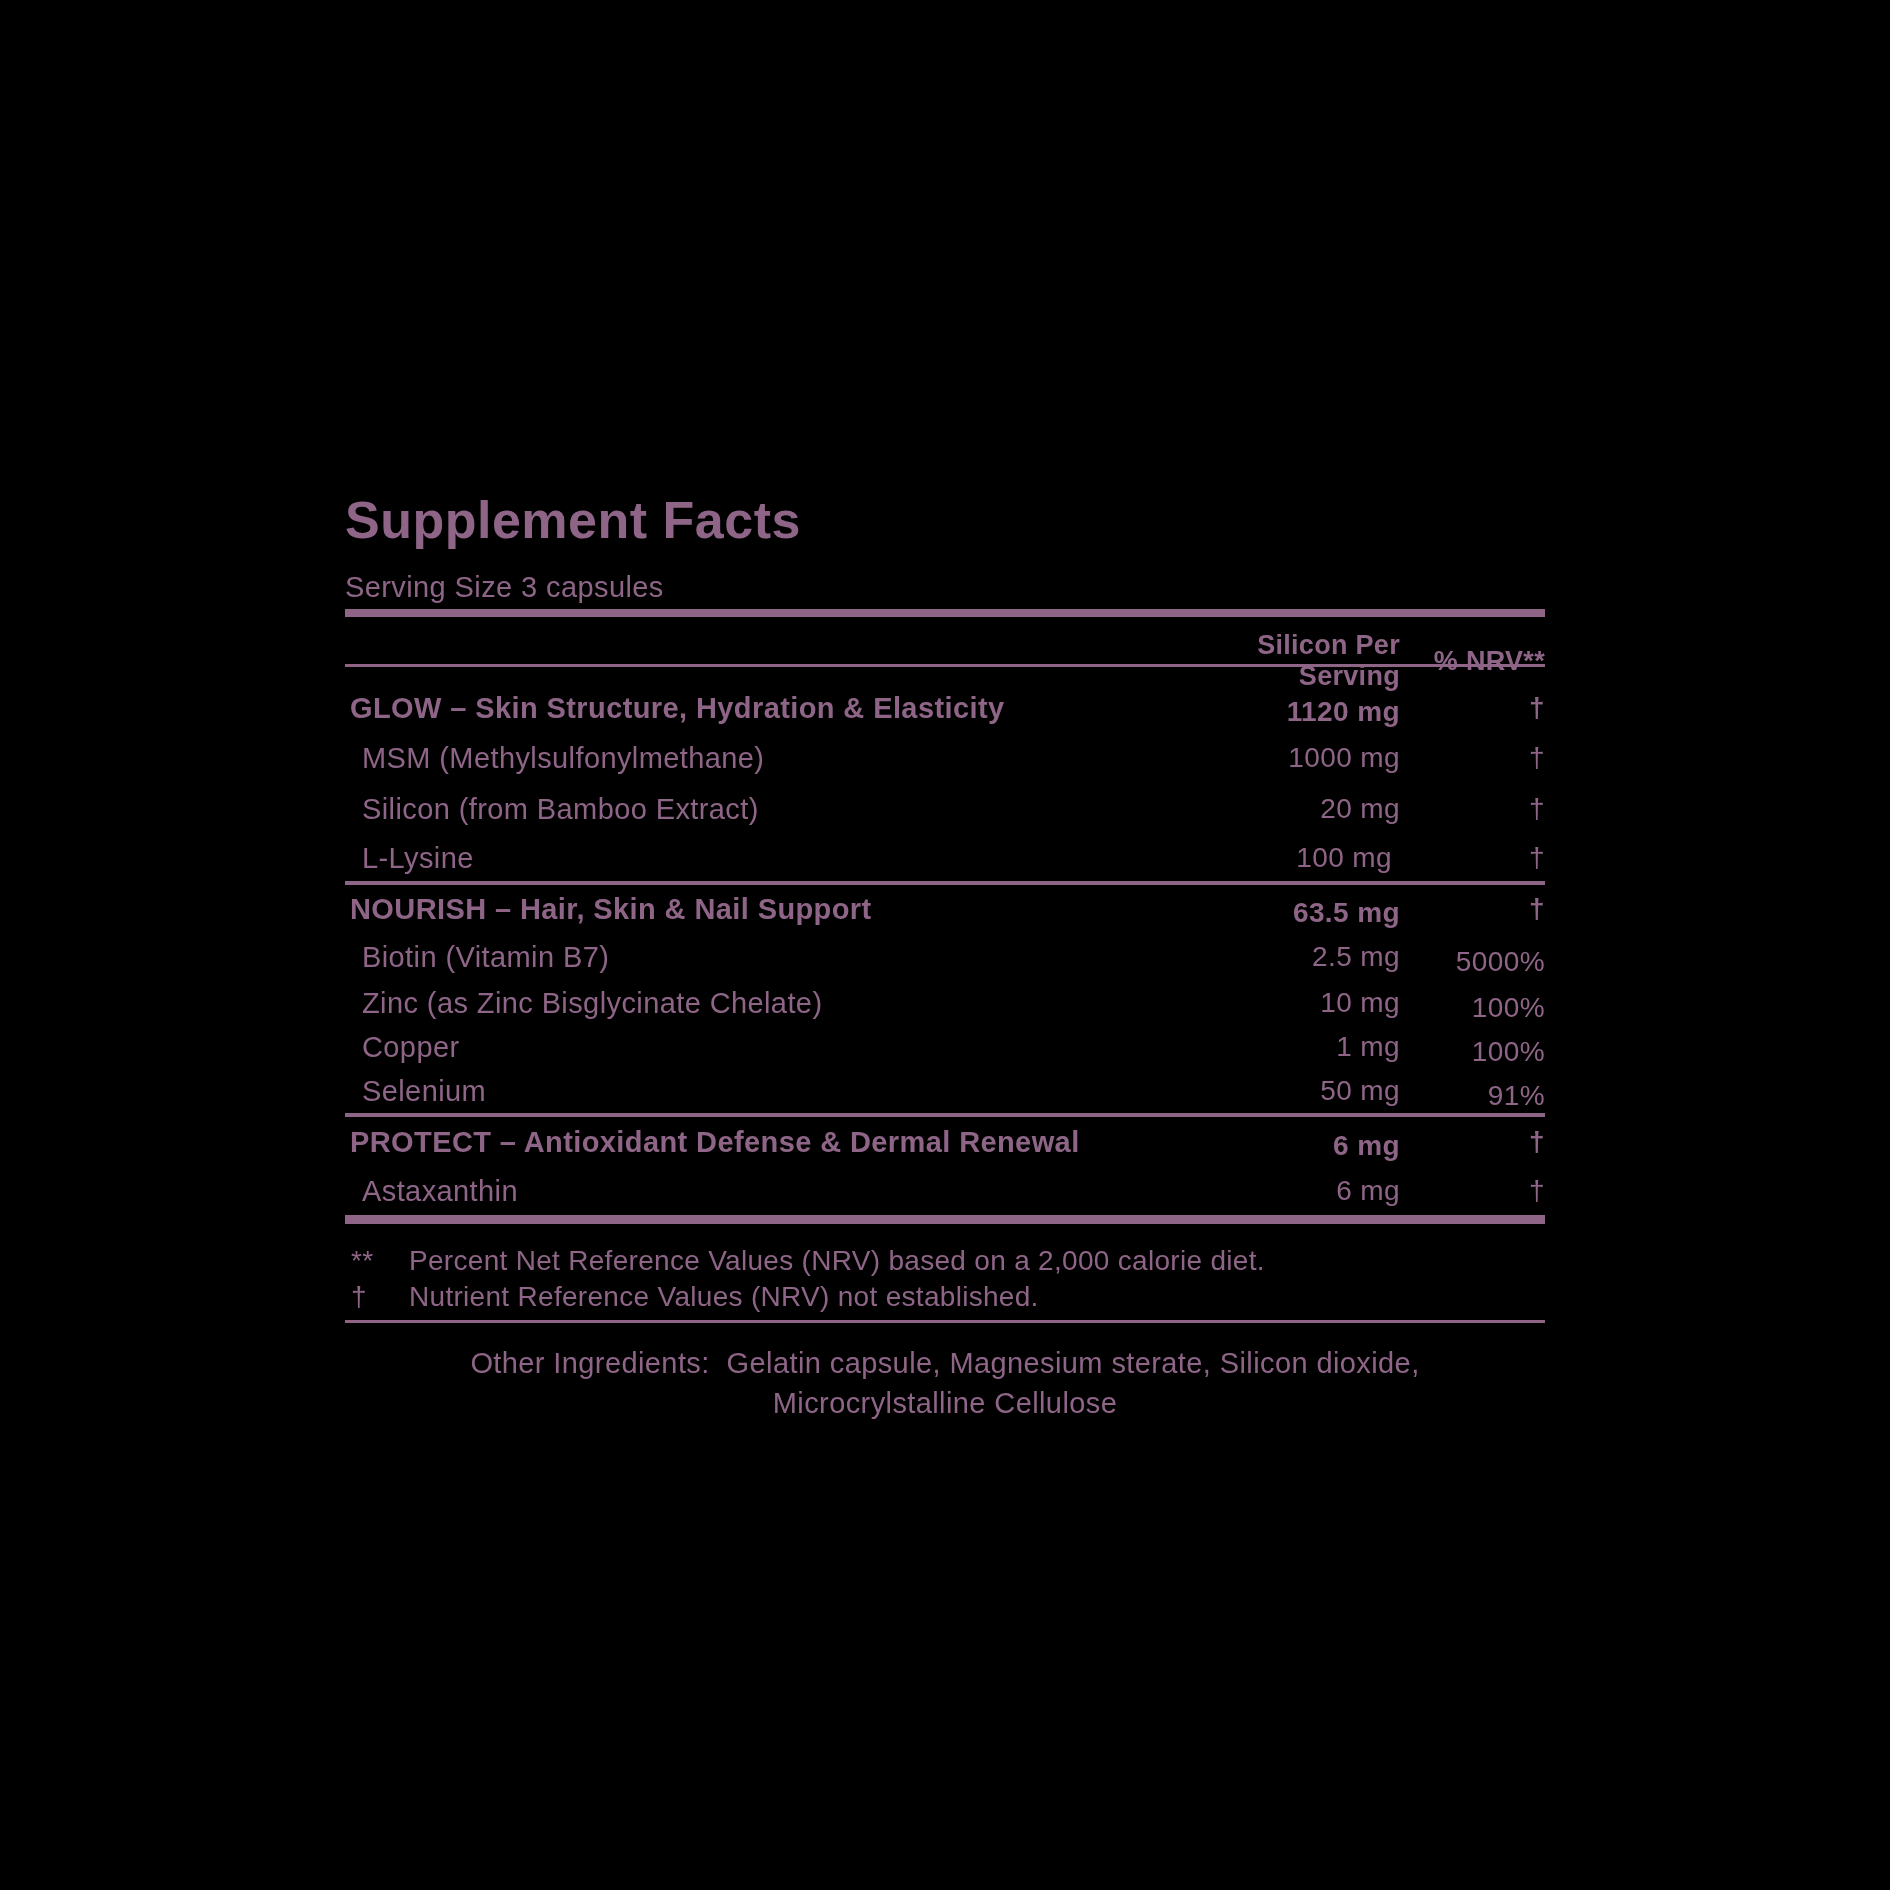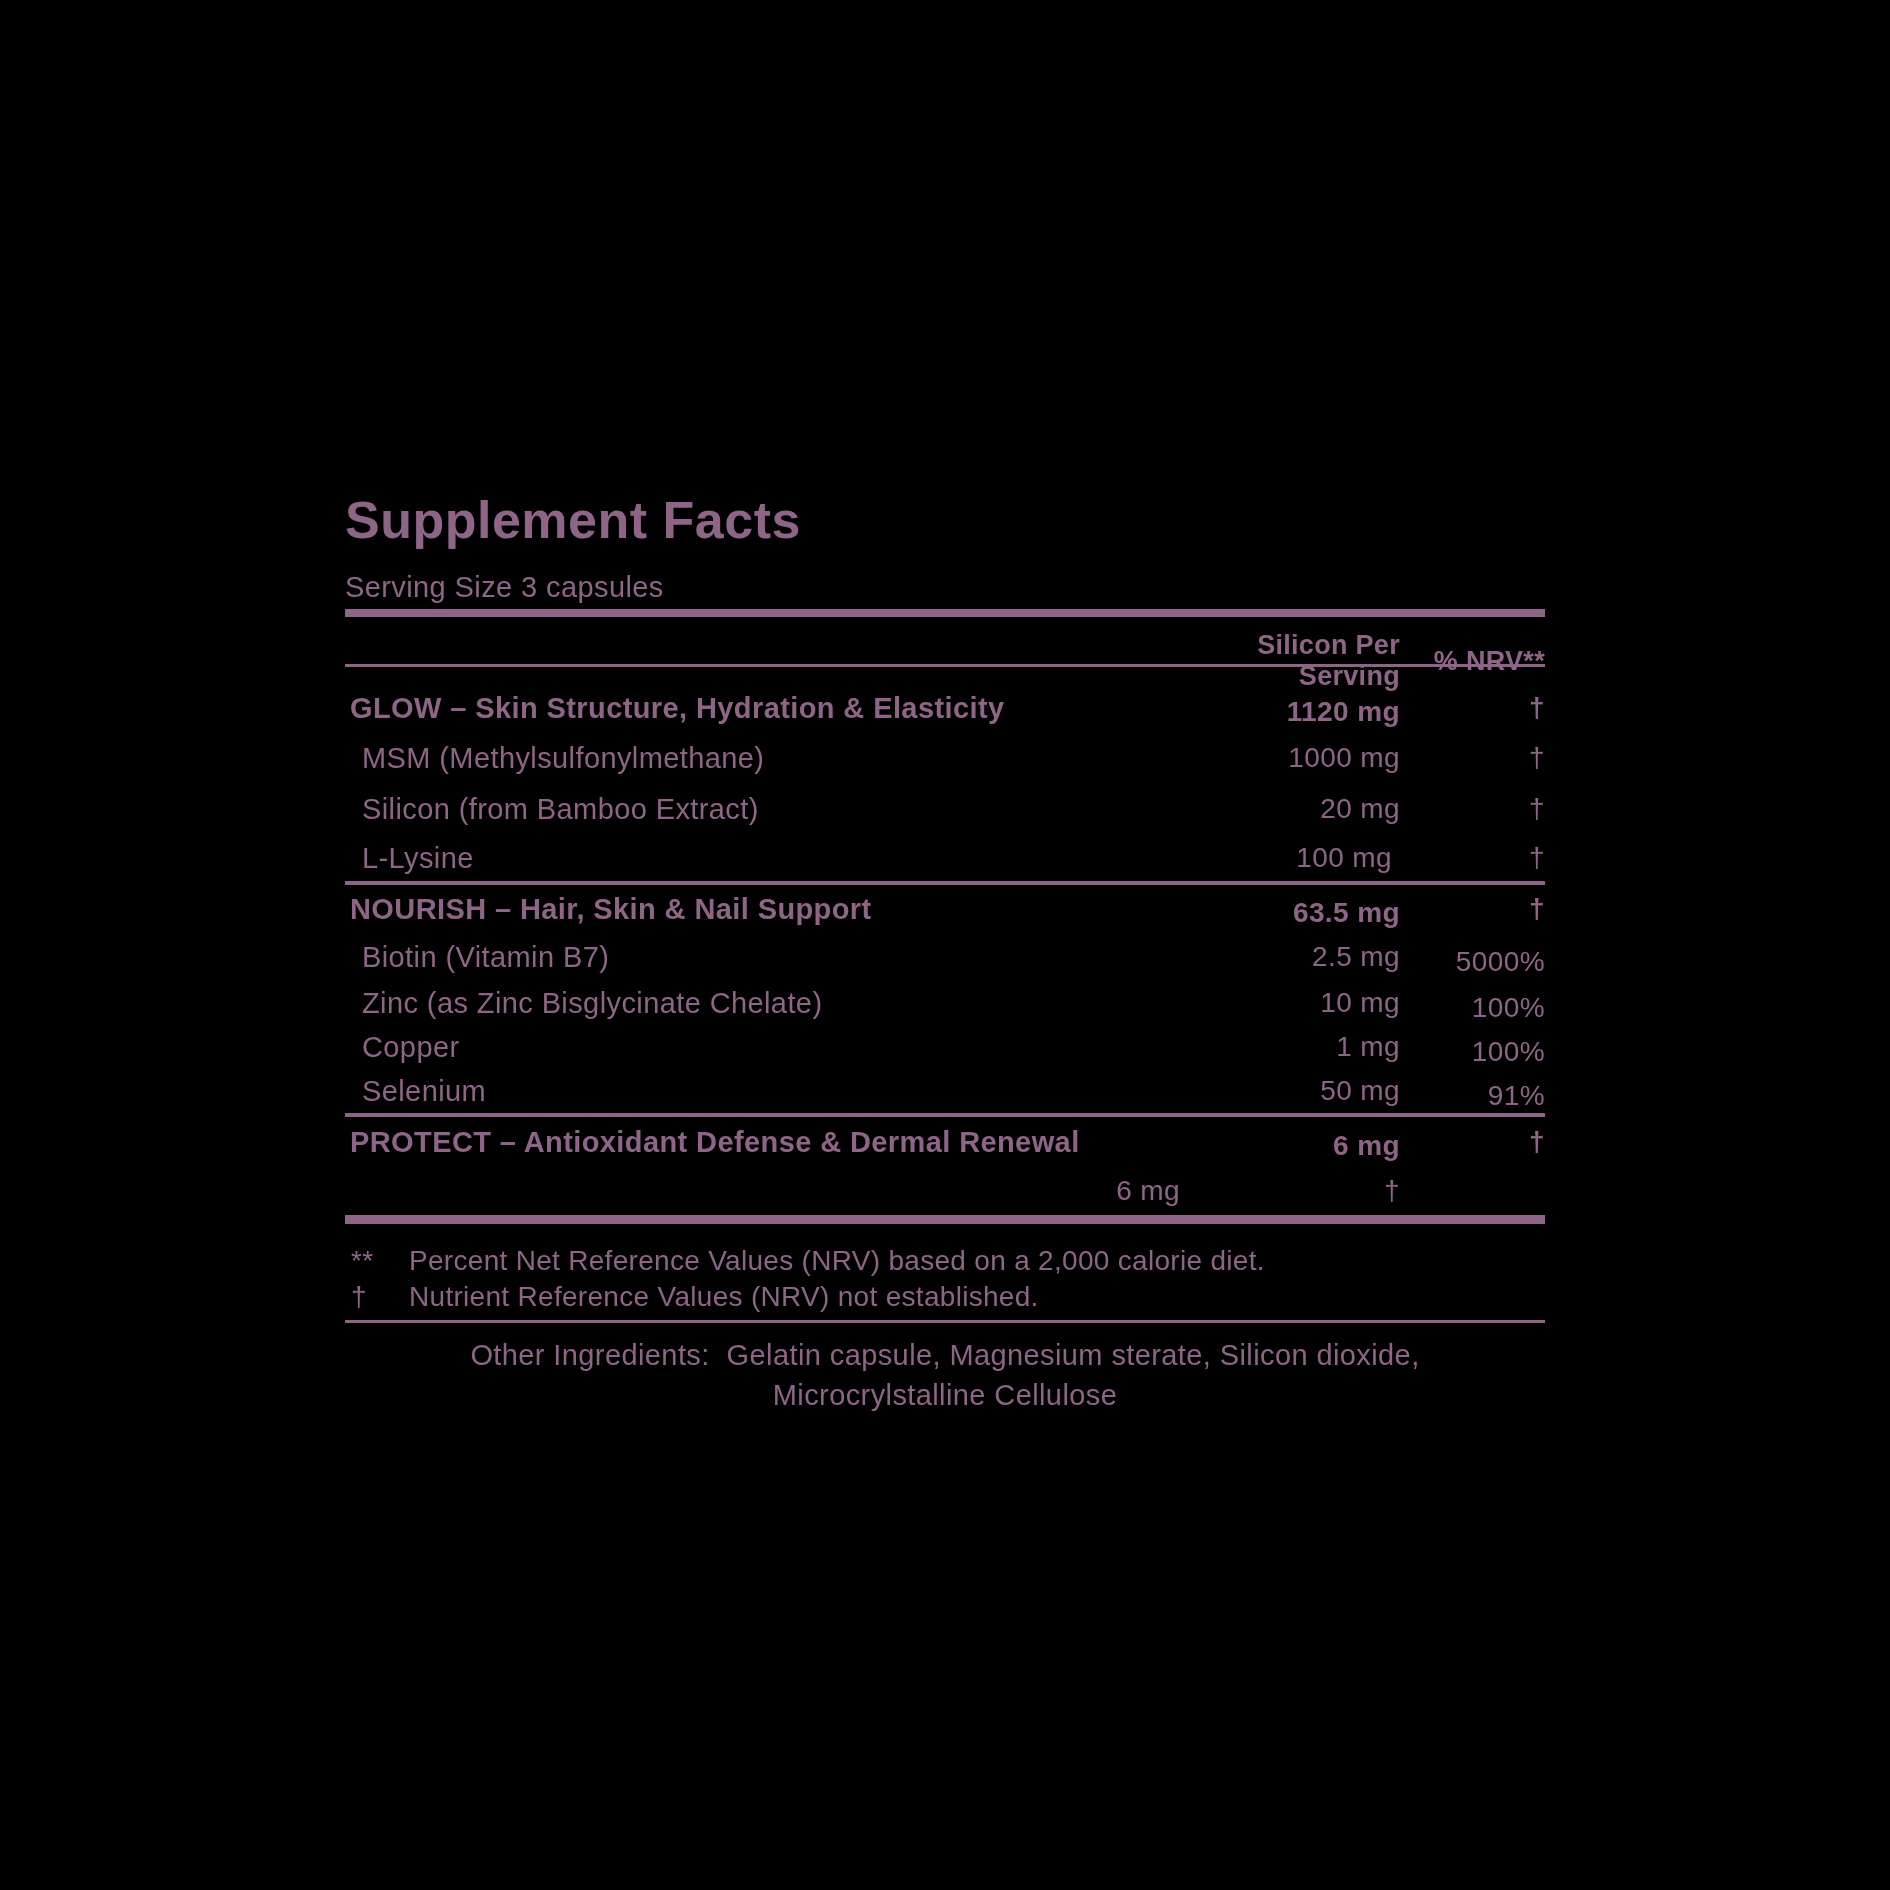--- a/index.html
+++ b/index.html
@@ -94,21 +94,21 @@
     letter-spacing:0.3px;
     line-height:34px;
   }
   .footnote + .footnote{margin-top:2px;}
   .footnote .sym{
     flex:0 0 64px;
     padding-left:6px;
   }
   .foot-line{margin-top:6px;}
   .other{
-    margin-top:12px;
+    margin-top:20px;
     text-align:center;
     font-size:29px;
     letter-spacing:0.4px;
     line-height:40px;
   }
 </style>
 </head>
 <body>
 
 <div class="label">
@@ -177,20 +177,21 @@
   </div>
 
   <div class="line-mid"></div>
 
   <div class="row section h-prot">
     <div class="lbl">PROTECT – Antioxidant Defense &amp; Dermal Renewal</div>
     <div class="amt">6 mg</div>
     <div class="nrv">†</div>
   </div>
   <div class="row sub h-asta">
+    <div class="lbl">Astaxanthin</div>
     <div class="amt">6 mg</div>
     <div class="nrv">†</div>
   </div>
 
   <div class="bar-bottom"></div>
 
   <div class="footnotes">
     <div class="footnote">
       <span class="sym">**</span>
       <span class="txt">Percent Net Reference Values (NRV) based on a 2,000 calorie diet.</span>

